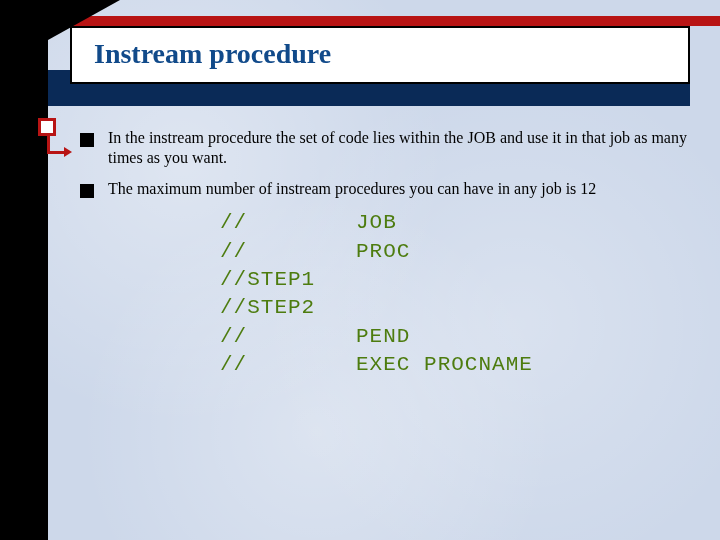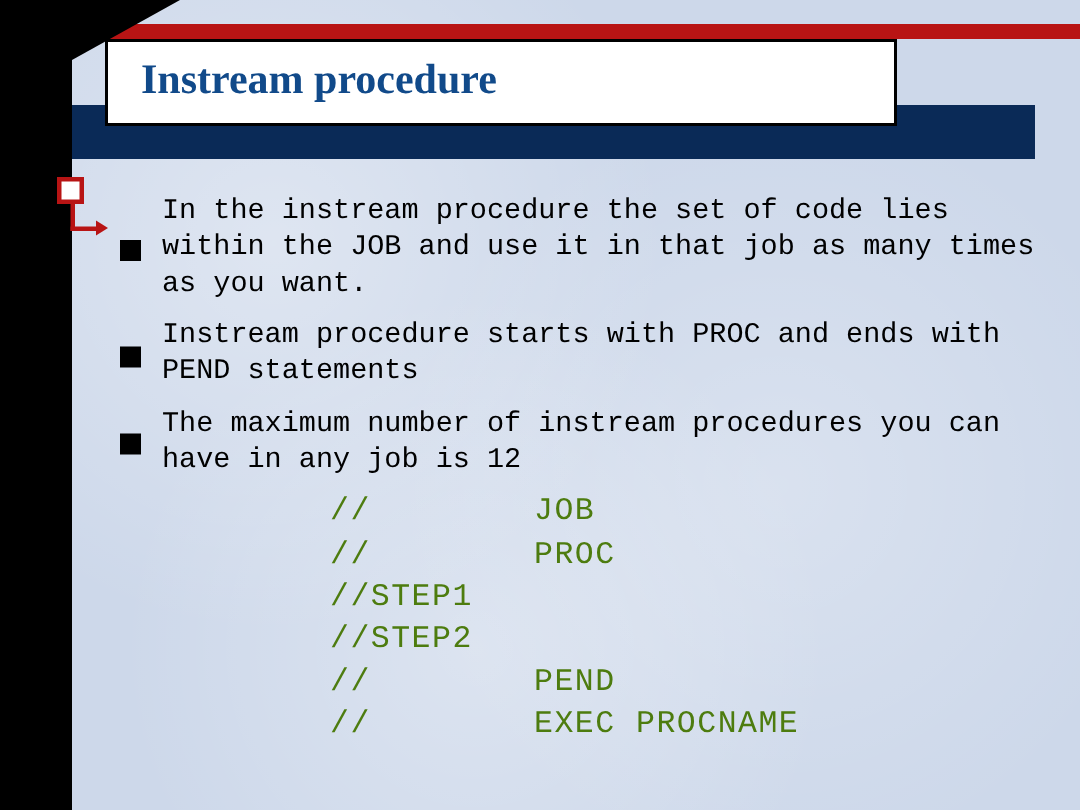--- a/index.html
+++ b/index.html
@@ -48,21 +48,21 @@
     width: 120px;
     height: 40px;
     background: #000;
     clip-path: polygon(0 0, 100% 0, 40% 100%, 0 100%);
     z-index: 4;
   }
   .title-block {
     position: absolute;
     left: 70px;
     top: 26px;
-    width: 528px;
+    width: 620px;
     z-index: 5;
   }
   .title-box {
     background: #fff;
     border: 2px solid #000;
     padding: 10px 22px 12px 22px;
   }
   .title-text {
     font-size: 28px;
     font-weight: bold;
@@ -118,25 +118,24 @@
   .content {
     position: absolute;
     left: 80px;
     top: 128px;
     right: 24px;
     z-index: 6;
     color: #000;
   }
   .bullet-item {
     display: flex;
-    align-items: center;
+    align-items: flex-start;
     margin-bottom: 10px;
-    font-size: 19px;
+    font-size: 16px;
     line-height: 1.28;
-    font-family: Liberation Mono, monospace;
   }
   .bullet-mark {
     width: 14px;
     height: 14px;
     background: #000;
     flex-shrink: 0;
     margin-top: 5px;
     margin-right: 14px;
   }
   .code-block {
@@ -172,24 +171,20 @@
   <div class="decorator-arrowhead"></div>
 </div>
 
 <div class="content">
   <div class="bullet-item">
     <div class="bullet-mark"></div>
     <div>In the instream procedure the set of code lies within the JOB and use it in that job as many times as you want.</div>
   </div>
   <div class="bullet-item">
     <div class="bullet-mark"></div>
-    <div>Instream procedure starts with PROC and ends with PEND statements</div>
-  </div>
-  <div class="bullet-item">
-    <div class="bullet-mark"></div>
     <div>The maximum number of instream procedures you can have in any job is 12</div>
   </div>
 
   <div class="code-block">//        JOB
 //        PROC
 //STEP1
 //STEP2
 //        PEND
 //        EXEC PROCNAME</div>
 </div>

